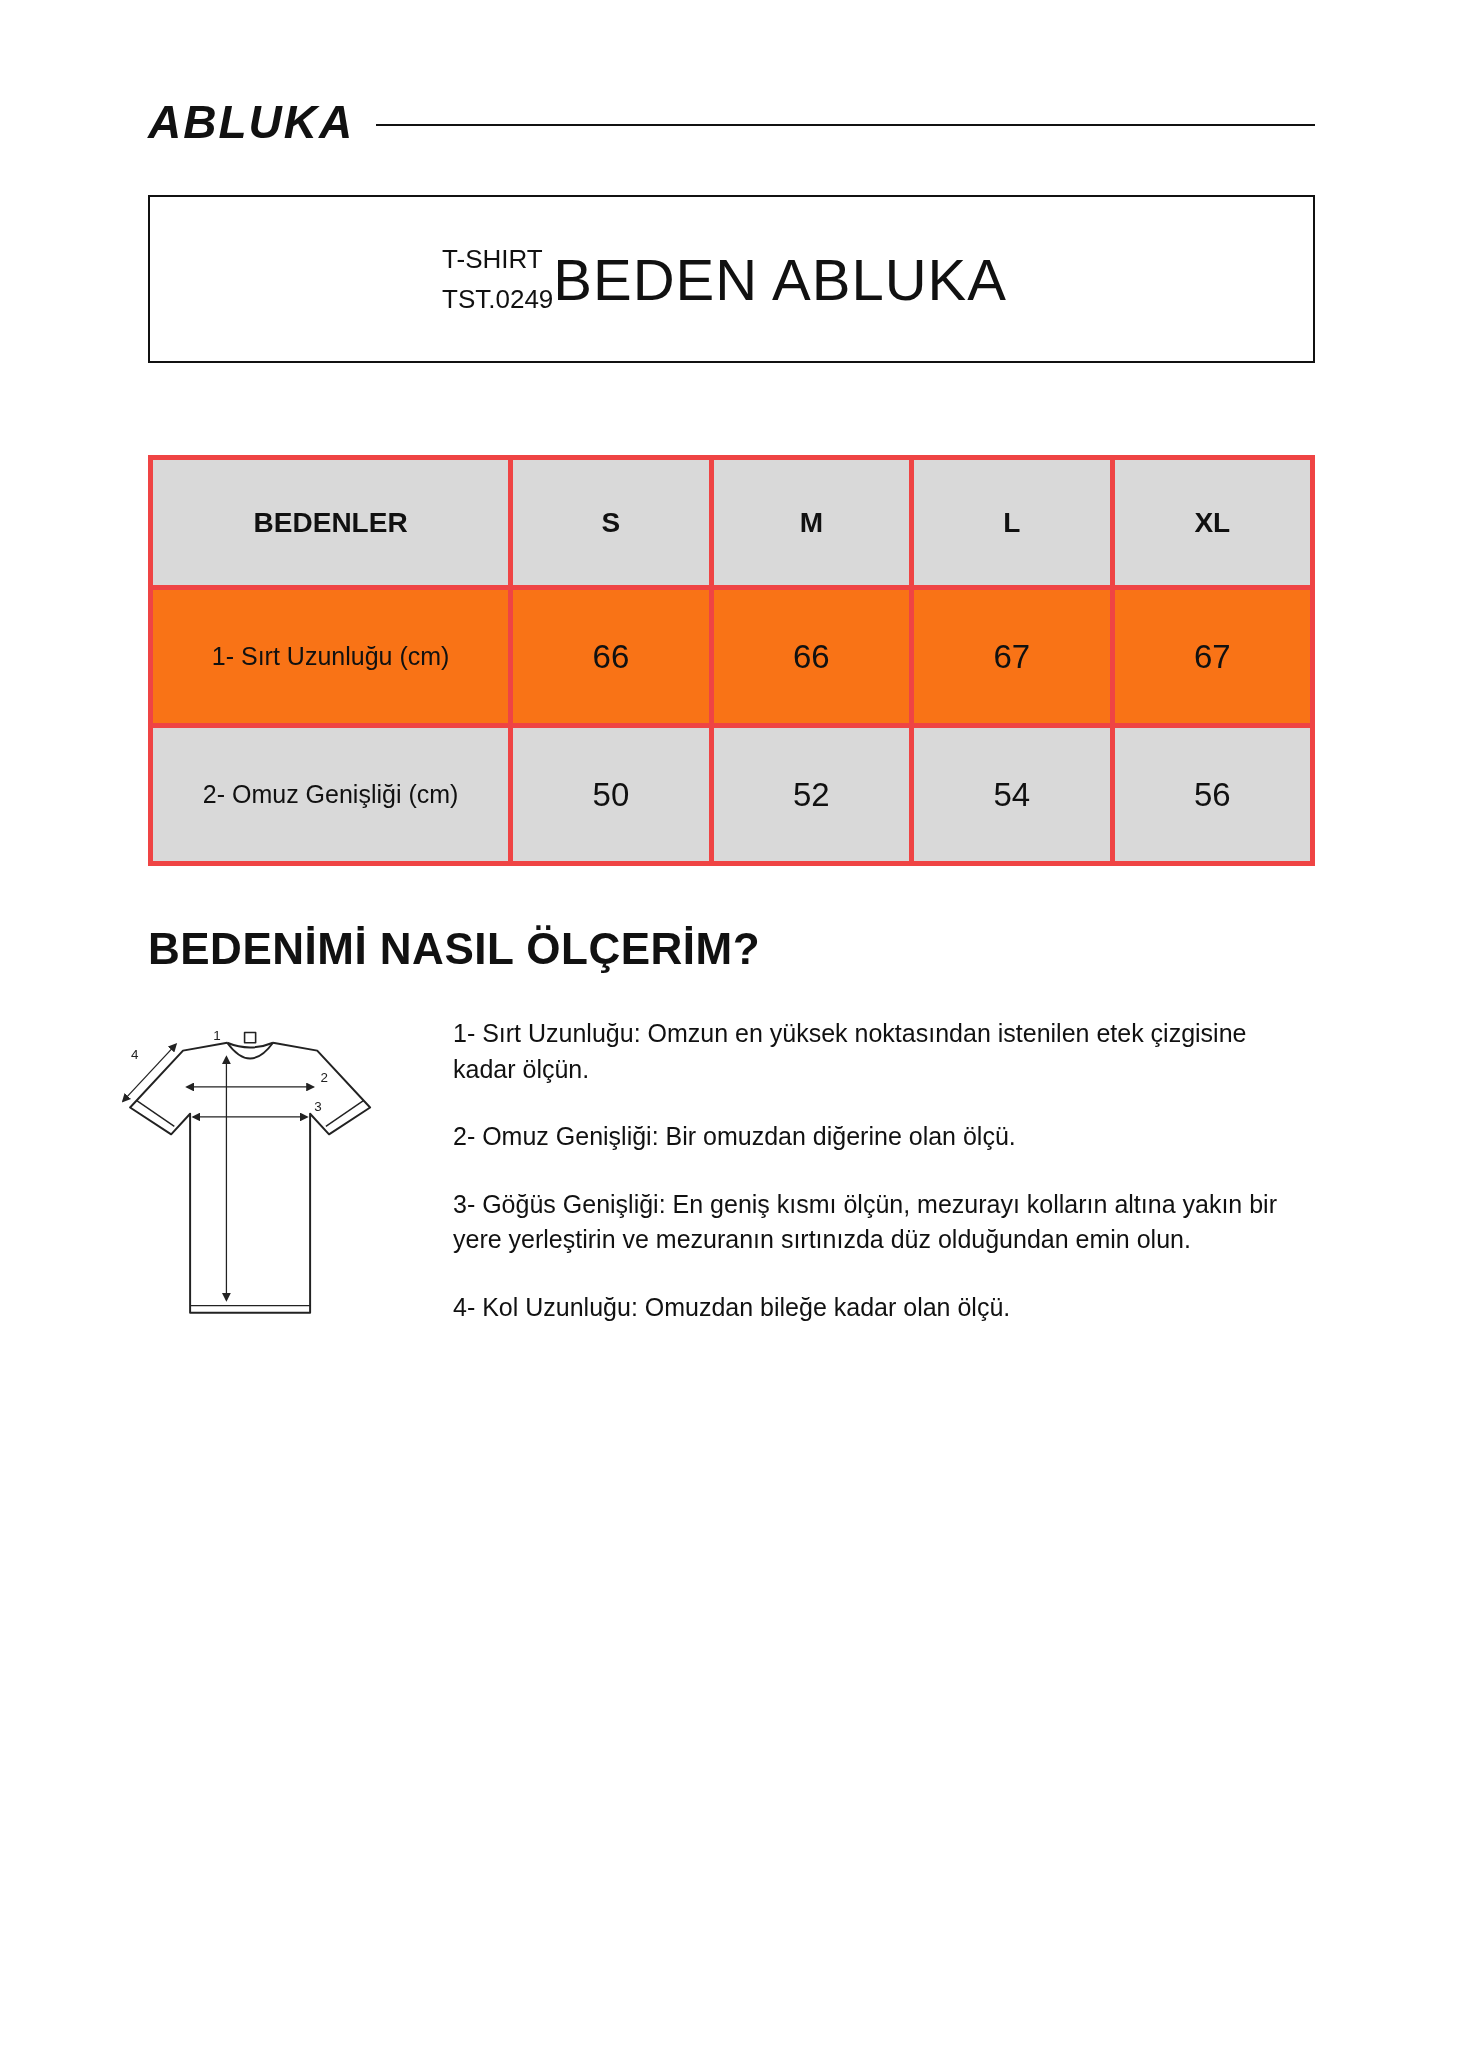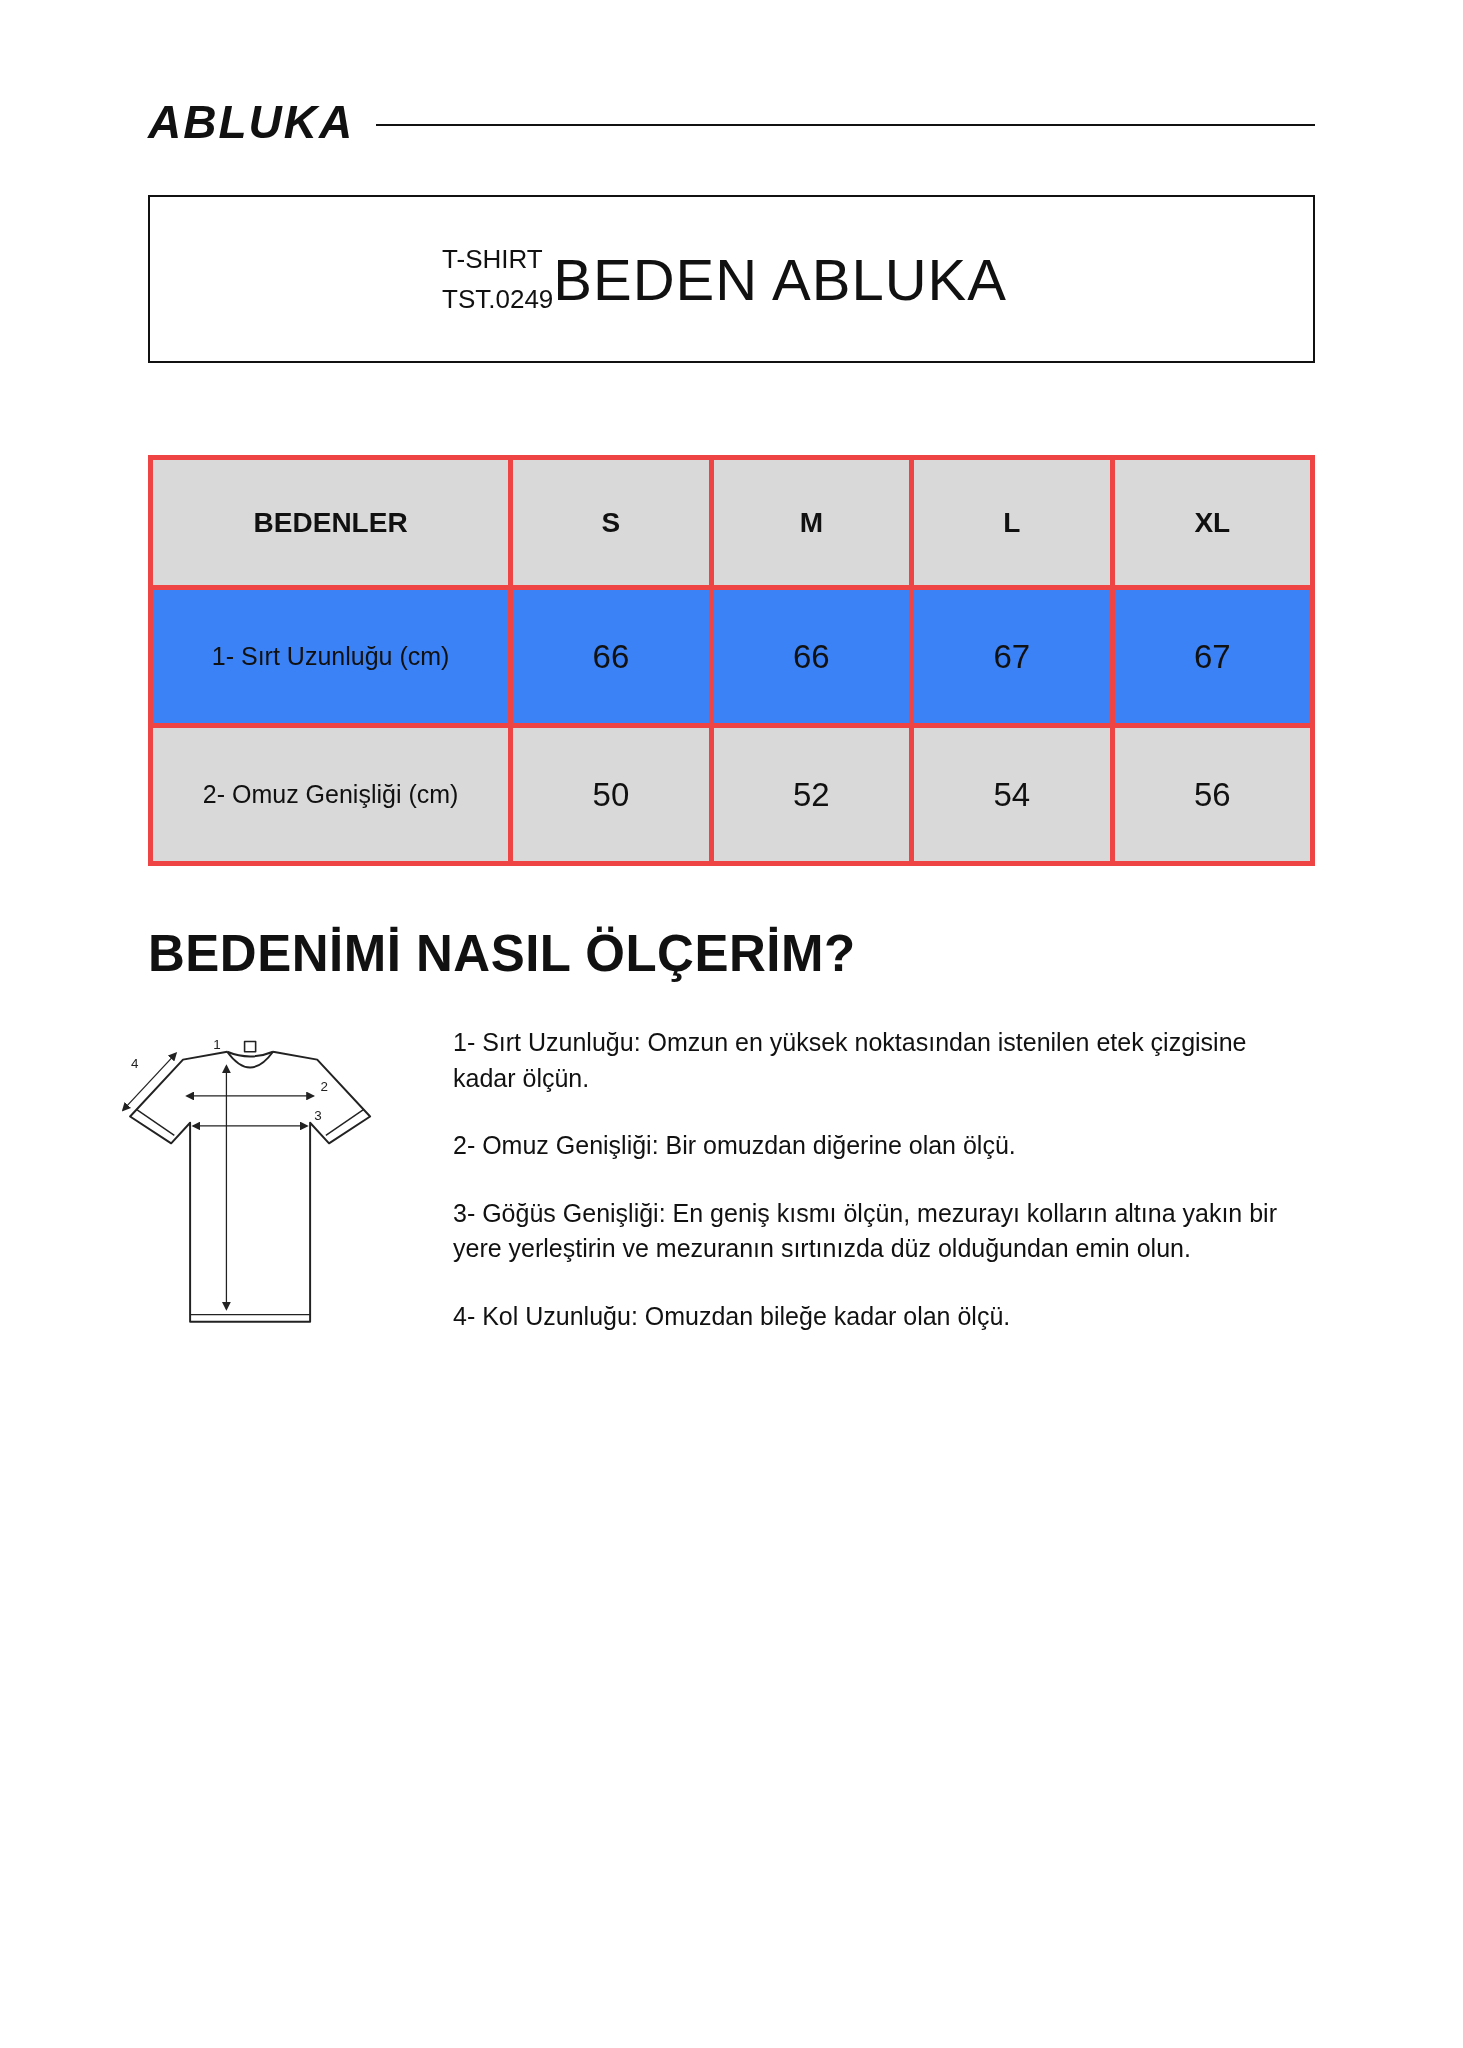--- a/index.html
+++ b/index.html
@@ -43,27 +43,27 @@
     width: 100%;
     border-collapse: collapse;
     table-layout: fixed;
   }
   .size-table th, .size-table td {
     border: 5px solid #ef4444;
     text-align: center;
     vertical-align: middle;
   }
   .size-table thead th { height: 130px; background: #d9d9d9; font-size: 28px; font-weight: 700; }
-  .size-table tbody tr { height: 138px; background: #3b82f6; }
+  .size-table tbody tr { height: 138px; background: #f97316; }
   .size-table tbody tr.alt { background: #d9d9d9; }
   .label-cell { font-size: 25px; font-weight: 400; }
   .value-cell { font-size: 33px; font-weight: 400; }
 
   
-  .howto-title { margin-top: 58px; font-size: 51px; font-weight: 800; letter-spacing: 0.5px; }
+  .howto-title { margin-top: 58px; font-size: 44px; font-weight: 800; letter-spacing: 0.5px; }
   .howto-body { margin-top: 34px; display: flex; align-items: flex-start; }
   .diagram { flex: none; width: 300px; margin-left: -40px; }
   .diagram svg { width: 100%; height: auto; display: block; }
   .instructions { flex: 1; margin-left: 45px; font-size: 25px; line-height: 1.42; padding-top: 8px; }
   .instructions p + p { margin-top: 32px; }
 </style>
 </head>
 <body>
 
 <div class="page">

